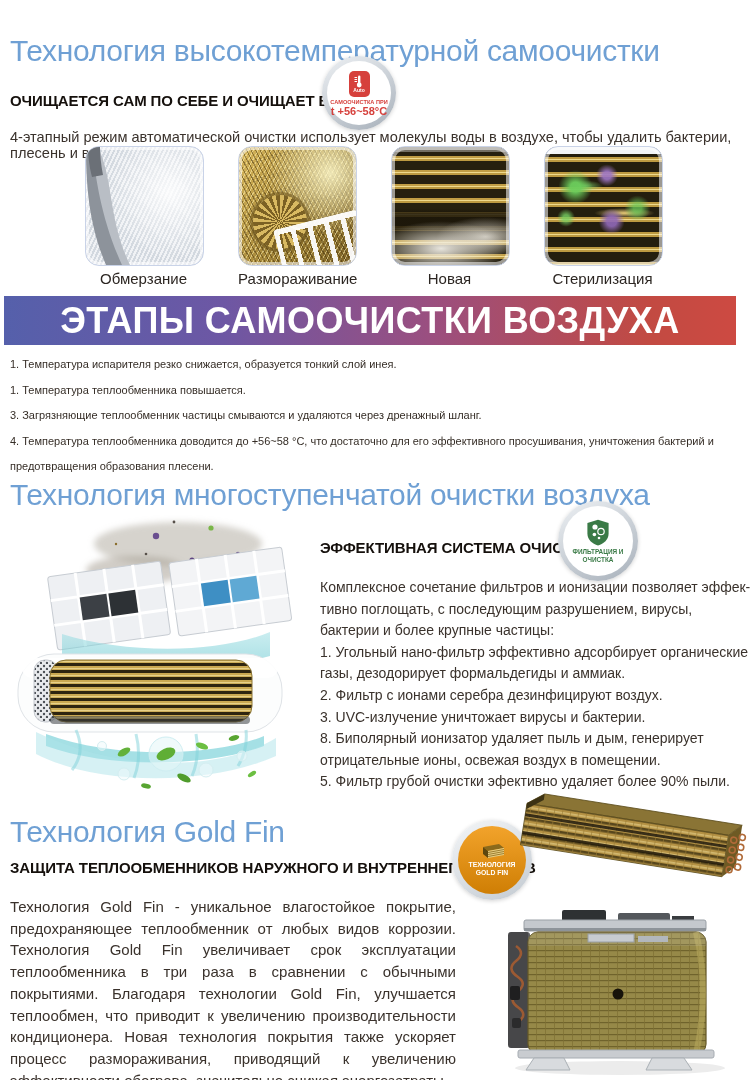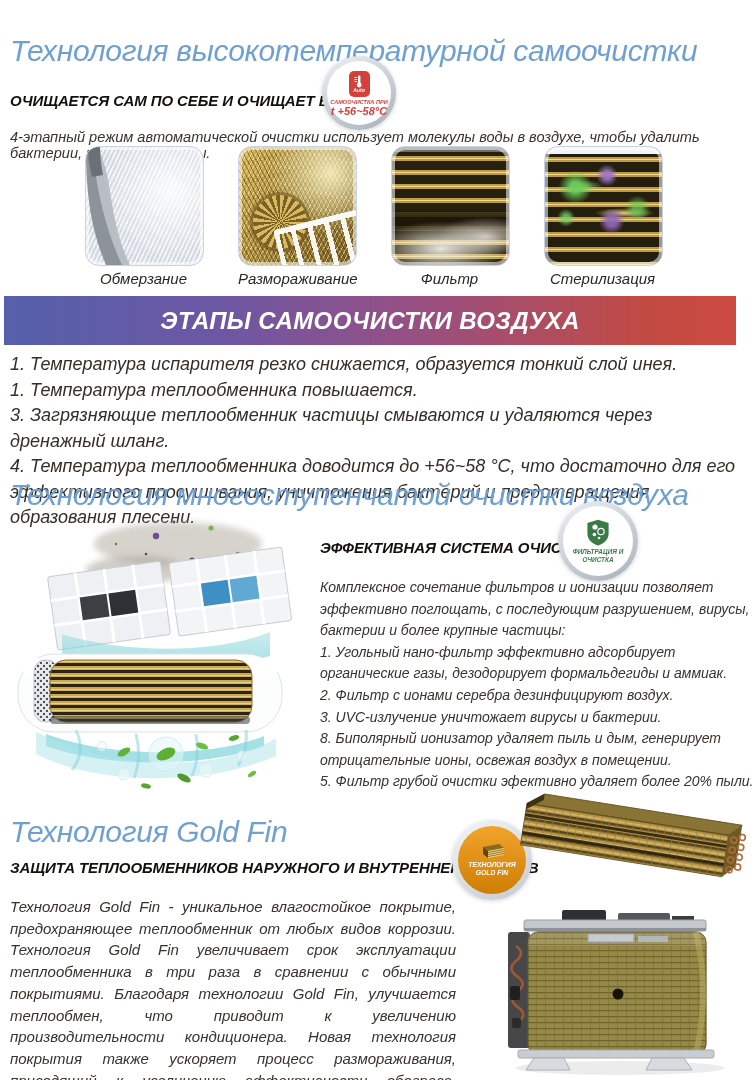--- a/index.html
+++ b/index.html
@@ -1,17 +1,17 @@
 <!DOCTYPE html>
 <html lang="ru"><head>
 <meta charset="utf-8">
 <style>
   html,body{margin:0;padding:0;background:#fff;}
   .page{position:relative;width:754px;height:1080px;background:#fff;overflow:hidden;
-        font-family:"Liberation Sans","DejaVu Sans",sans-serif;color:#362e28;font-style:italic;}
+        font-family:"Liberation Sans","DejaVu Sans",sans-serif;color:#362e28;}
   .title{position:absolute;left:10px;font-size:30px;font-weight:400;color:#6fa0d4;letter-spacing:-0.3px;white-space:nowrap;}
   .subhead{position:absolute;left:10px;font-size:15px;font-weight:700;color:#15100c;letter-spacing:-0.1px;white-space:nowrap;}
   .bodytext{font-size:15px;color:#3a322c;}
 
   
   .badge{position:absolute;border-radius:50%;
          background:linear-gradient(#fff,#fff) padding-box,linear-gradient(150deg,#eef1f4,#a7b0ba) border-box;
          border:5px solid transparent;box-shadow:0 1px 4px rgba(0,0,0,.18);
          display:flex;flex-direction:column;align-items:center;justify-content:center;text-align:center;}
   .badge .b-l1{font-weight:700;}
@@ -68,23 +68,23 @@
      radial-gradient(circle at 53% 24%,rgba(158,118,198,.9) 0 4px,rgba(158,118,198,0) 11px),
      radial-gradient(circle at 57% 63%,rgba(145,105,185,.9) 0 5px,rgba(145,105,185,0) 13px),
      radial-gradient(ellipse 42px 7px at 68% 56%,rgba(242,212,125,.95),transparent 72%),
      radial-gradient(circle at 18% 60%,rgba(120,210,100,.8) 0 3px,transparent 9px),
      repeating-linear-gradient(180deg,#241e0e 0 10px,#bd9a41 10px 12px,#eed98c 12px 13px,#bd9a41 13px 15px);}
 
   
   .banner{position:absolute;left:4px;top:296px;width:732px;height:49px;
      background:linear-gradient(90deg,#5560ab 0%,#6d57a4 30%,#9a4f80 58%,#c24a42 88%,#cd4a42 100%);
      display:flex;align-items:center;justify-content:center;}
-  .banner span{color:#fff;font-size:24px;font-weight:700;letter-spacing:0.4px;}
-
-  .steps{position:absolute;left:10px;top:352px;width:738px;font-size:18px;line-height:25.5px;color:#352d26;}
+  .banner span{color:#fff;font-size:36px;font-weight:700;letter-spacing:0.4px;}
+
+  .steps{position:absolute;left:10px;top:352px;width:738px;font-size:11px;line-height:25.5px;color:#352d26;}
 
   .par2{position:absolute;left:320px;top:577px;width:434px;font-size:14px;line-height:21.6px;color:#3a322c;}
   .par3{position:absolute;left:10px;top:896px;width:446px;font-size:15px;line-height:21.7px;color:#3a322c;text-align:justify;}
 
   .imgbox{position:absolute;}
   .imgbox svg{display:block;}
 </style>
 </head>
 <body>
 
@@ -120,21 +120,21 @@
         </svg>
       </div>
       <figcaption>Обмерзание</figcaption>
     </figure>
     <figure>
       <div class="thumb thumb-defrost"></div>
       <figcaption>Размораживание</figcaption>
     </figure>
     <figure>
       <div class="thumb thumb-dry"></div>
-      <figcaption>Фильтр</figcaption>
+      <figcaption>Новая</figcaption>
     </figure>
     <figure>
       <div class="thumb thumb-steril"></div>
       <figcaption>Стерилизация</figcaption>
     </figure>
   </div>
 
   <div class="banner">
     <span>ЭТАПЫ САМООЧИСТКИ ВОЗДУХА</span>
   </div>
@@ -239,21 +239,21 @@
     <div class="b-l1">ФИЛЬТРАЦИЯ И</div>
     <div class="b-l2">ОЧИСТКА</div>
   </div>
 
   <div class="par2">
     <div>Комплексное сочетание фильтров и ионизации позволяет эффек­тивно поглощать, с последующим разрушением, вирусы, бактерии и более крупные частицы:</div>
     <div>1. Угольный нано-фильтр эффективно адсорбирует органические газы, дезодорирует формальдегиды и аммиак.</div>
     <div>2. Фильтр с ионами серебра дезинфицируют воздух.</div>
     <div>3. UVC-излучение уничтожает вирусы и бактерии.</div>
     <div>8. Биполярный ионизатор удаляет пыль и дым, генерирует отрица­тельные ионы, освежая воздух в помещении.</div>
-    <div>5. Фильтр грубой очистки эфективно удаляет более 20% пыли.</div>
+    <div>5. Фильтр грубой очистки эфективно удаляет более 90% пыли.</div>
   </div>
 
   <h1 class="title" style="top:795px;">Технология Gold Fin</h1>
   <h2 class="subhead" style="top:847px;">ЗАЩИТА ТЕПЛООБМЕННИКОВ НАРУЖНОГО И ВНУТРЕННЕГО БЛОКОВ</h2>
 
   <div class="badge badge-gold" style="left:452px;top:820px;">
     <svg width="26" height="16" viewBox="0 0 26 16" style="margin-bottom:2px;">
       <polygon points="4,4 20,1 25,5 9,8" fill="#8a6a1c"></polygon>
       <polygon points="4,4 9,8 9,15 4,11" fill="#5d470f"></polygon>
       <polygon points="9,8 25,5 25,12 9,15" fill="#e7cf84"></polygon>

